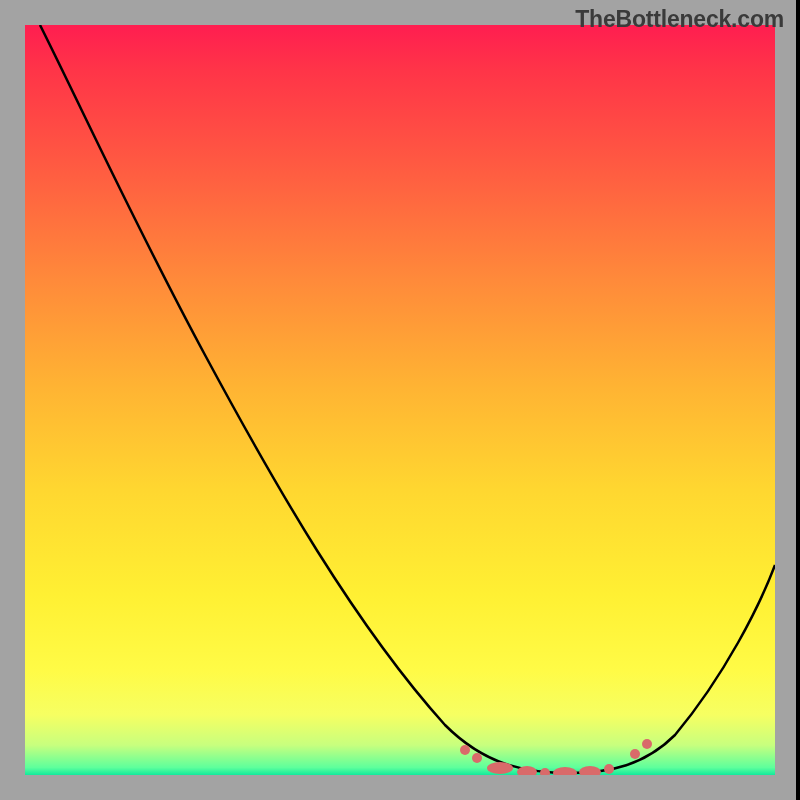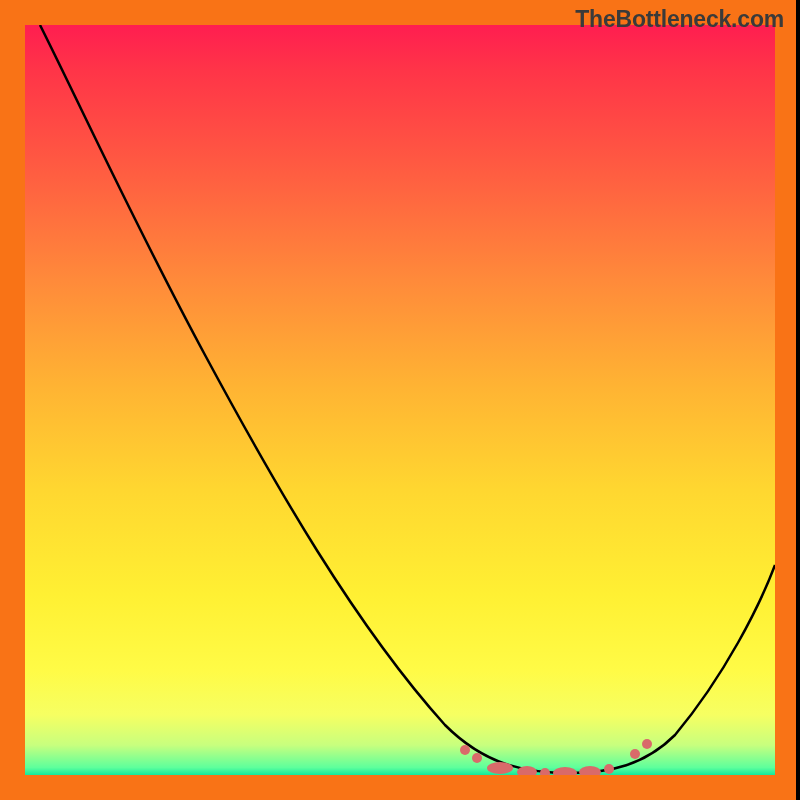--- a/index.html
+++ b/index.html
@@ -1,20 +1,20 @@
 <!DOCTYPE html>
 <html><head>
 <meta charset="utf-8">
 <style>
   * { margin: 0; padding: 0; box-sizing: border-box; }
   html, body { width: 800px; height: 800px; background: #000; overflow: hidden; }
   .container {
     width: 796px;
     height: 800px;
-    background: #f97316;
+    background: #a3a3a3;
     position: relative;
   }
   .watermark {
     position: absolute;
     top: 6px;
     right: 12px;
     font-family: Arial, Helvetica, sans-serif;
     font-size: 23px;
     font-weight: bold;
     color: #3a3a3a;

